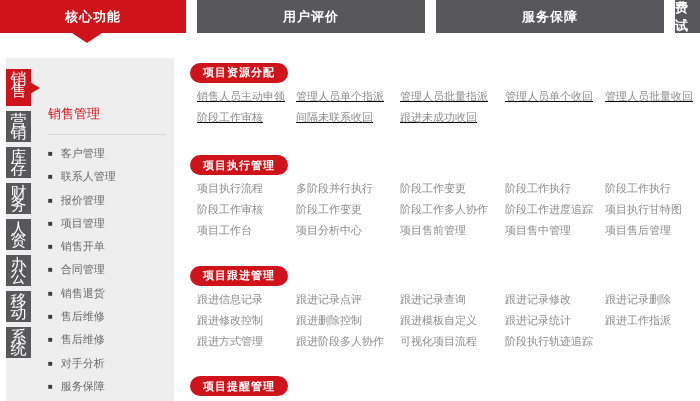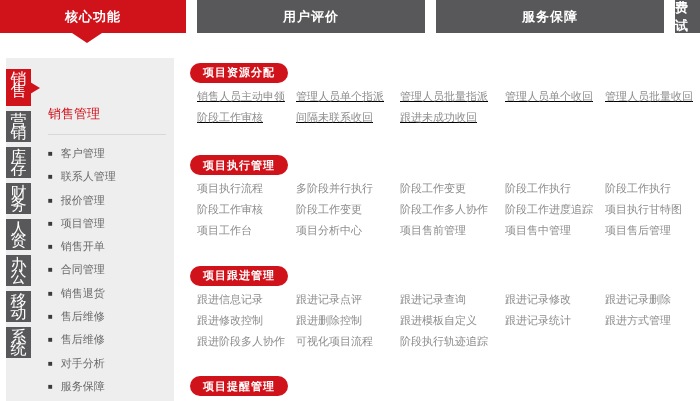--- a/index.html
+++ b/index.html
@@ -145,19 +145,20 @@
     <div class="fsection"><div class="badge">项目跟进管理</div><div class="links">
         <a class="flink">跟进信息记录</a>
         <a class="flink">跟进记录点评</a>
         <a class="flink">跟进记录查询</a>
         <a class="flink">跟进记录修改</a>
         <a class="flink">跟进记录删除</a>
         <a class="flink">跟进修改控制</a>
         <a class="flink">跟进删除控制</a>
         <a class="flink">跟进模板自定义</a>
         <a class="flink">跟进记录统计</a>
+        <a class="flink">跟进工作指派</a>
         <a class="flink">跟进方式管理</a>
         <a class="flink">跟进阶段多人协作</a>
         <a class="flink">可视化项目流程</a>
         <a class="flink">阶段执行轨迹追踪</a>
       </div></div>
     <div class="fsection"><div class="badge">项目提醒管理</div><div class="links"></div></div>
   </div>
 
 </body></html>

